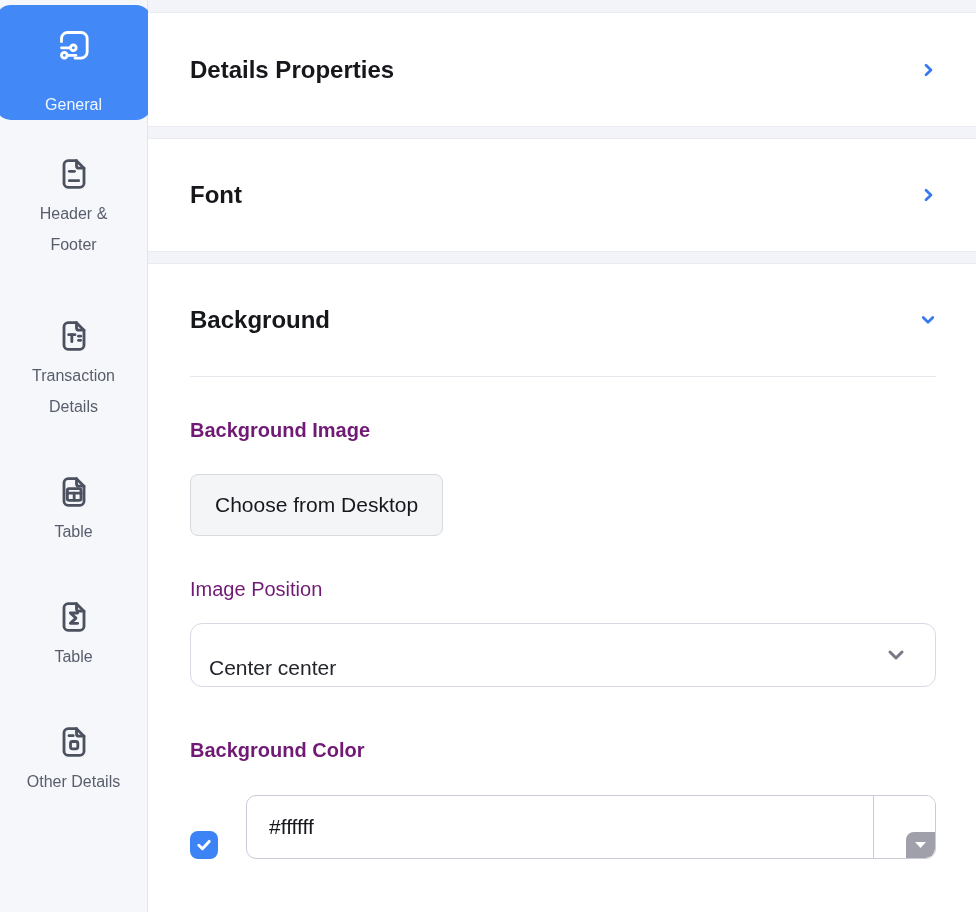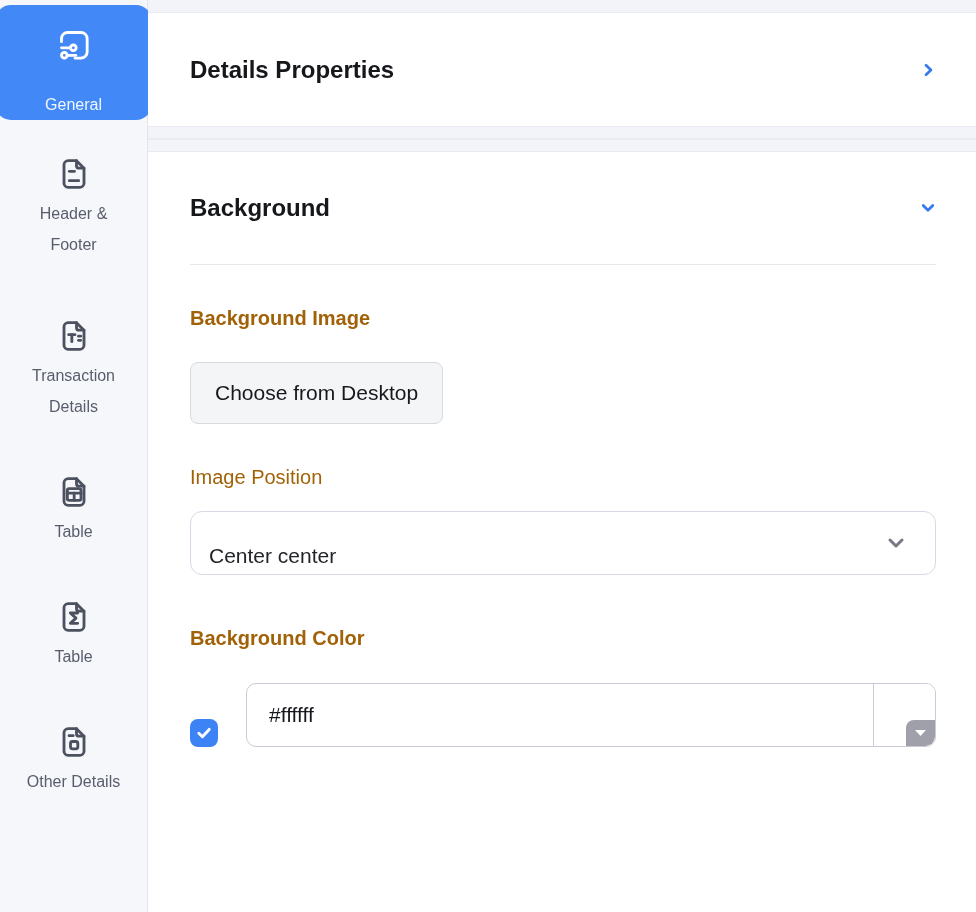--- a/index.html
+++ b/index.html
@@ -32,21 +32,21 @@
   .acc-header { height:113px; display:flex; align-items:center; justify-content:space-between;
                 padding:0 40px 0 42px; cursor:pointer; background:#fff; }
   .acc-title { font-size:24px; font-weight:600; color:#16171b; }
   .chev { width:16px; height:16px; display:block; }
 
   .bg-card { flex:1; padding:0 40px 16px 42px; display:flex; flex-direction:column; }
   .bg-head { height:112px; display:flex; align-items:center; justify-content:space-between;
              cursor:pointer; }
   .divider { border-bottom:1px solid #e7e8ee; }
 
-  .f-label { font-size:20px; color:#a16207; }
+  .f-label { font-size:20px; color:#701a75; }
   .bold { font-weight:600; }
   .lab-img { margin-top:42px; }
   .lab-pos { margin-top:42px; font-weight:400; }
   .lab-col { margin-top:52px; }
 
   .choose-btn { margin-top:32px; align-self:flex-start; height:62px; padding:0 24px;
                 background:#f4f5f6; border:1px solid #d7d9de; border-radius:8px;
                 font-size:21px; color:#16181d; display:inline-flex; align-items:center;
                 cursor:pointer; font-family:inherit; }
 
@@ -149,20 +149,28 @@
       <div class="acc-header">
         <h2 class="acc-title">Details Properties</h2>
         <svg class="chev" viewBox="0 0 16 16" fill="none" stroke="#3779f0" stroke-width="2.7" stroke-linecap="round" stroke-linejoin="round">
           <path d="M6 3.2L11 8l-5 4.8"></path>
         </svg>
       </div>
     </section>
 
     <div class="strip" style="border-top:1px solid #eaebf2;"></div>
 
+    <section class="card">
+      <div class="acc-header" style="height:112px;">
+        <h2 class="acc-title">Font</h2>
+        <svg class="chev" viewBox="0 0 16 16" fill="none" stroke="#3779f0" stroke-width="2.7" stroke-linecap="round" stroke-linejoin="round">
+          <path d="M6 3.2L11 8l-5 4.8"></path>
+        </svg>
+      </div>
+    </section>
 
     <div class="strip" style="border-top:1px solid #eaebf2;"></div>
 
     <section class="card bg-card">
       <div class="bg-head">
         <h2 class="acc-title">Background</h2>
         <svg class="chev" viewBox="0 0 16 16" fill="none" stroke="#3779f0" stroke-width="2.7" stroke-linecap="round" stroke-linejoin="round">
           <path d="M3.2 5.5L8 10.3l4.8-4.8"></path>
         </svg>
       </div>

